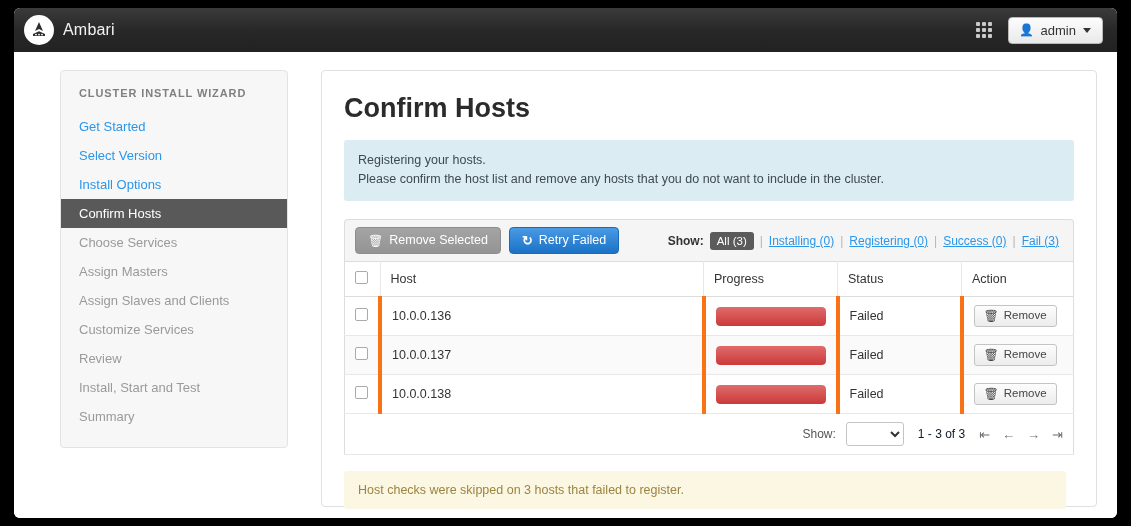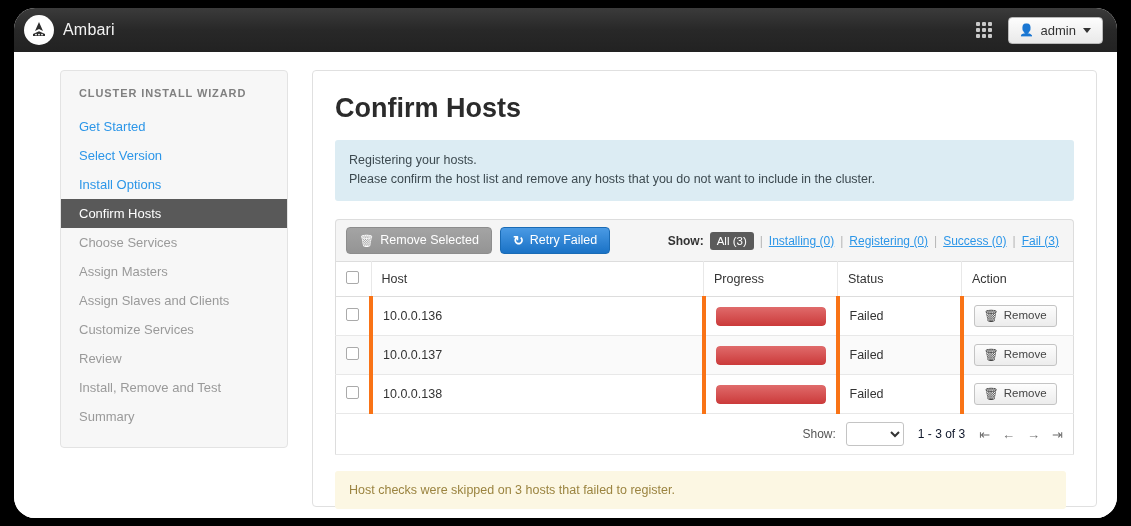--- a/index.html
+++ b/index.html
@@ -8,21 +8,21 @@
     width: 1131px; height: 526px;
     background: #000000;
     font-family: "Liberation Sans", sans-serif;
     overflow: hidden;
   }
   .app-window {
     position: absolute;
     left: 14px; top: 8px;
     width: 1103px; height: 510px;
     background: #ffffff;
-    border-radius: 21px;
+    border-radius: 6px;
     overflow: hidden;
   }
   
   .navbar {
     height: 44px;
     background: linear-gradient(to bottom, #3b3b3b 0%, #282828 50%, #222222 100%);
     display: flex; align-items: center;
     padding: 0 14px 0 10px;
     position: relative;
   }
@@ -58,21 +58,21 @@
   .person-glyph { font-size: 12px; color: #444; line-height: 1; }
   .caret-down {
     width: 0; height: 0; border-left: 4px solid transparent;
     border-right: 4px solid transparent; border-top: 5px solid #333;
     margin-left: 1px;
   }
   
   .page-body {
     display: flex;
     padding: 18px 20px 0 46px;
-    gap: 24px;
+    gap: 33px;
     background: #fff;
     height: calc(100% - 44px);
   }
   
   .sidebar {
     width: 228px; flex: none;
     background: #f7f7f7;
     border: 1px solid #e3e3e3;
     border-radius: 4px;
     padding: 16px 0 26px 0;
@@ -262,21 +262,21 @@
       <div class="sidebar-title">CLUSTER INSTALL WIZARD</div>
       <div class="nav-item link">Get Started</div>
       <div class="nav-item link">Select Version</div>
       <div class="nav-item link">Install Options</div>
       <div class="nav-item active">Confirm Hosts</div>
       <div class="nav-item">Choose Services</div>
       <div class="nav-item">Assign Masters</div>
       <div class="nav-item">Assign Slaves and Clients</div>
       <div class="nav-item">Customize Services</div>
       <div class="nav-item">Review</div>
-      <div class="nav-item">Install, Remove and Test</div>
+      <div class="nav-item">Install, Start and Test</div>
       <div class="nav-item">Summary</div>
     </div>
 
     <div class="main-panel">
       <div class="page-title">Confirm Hosts</div>
 
       <div class="info-box">
         <div>Registering your hosts.</div>
         <div>Please confirm the host list and remove any hosts that you do not want to include in the cluster.</div>
       </div>

